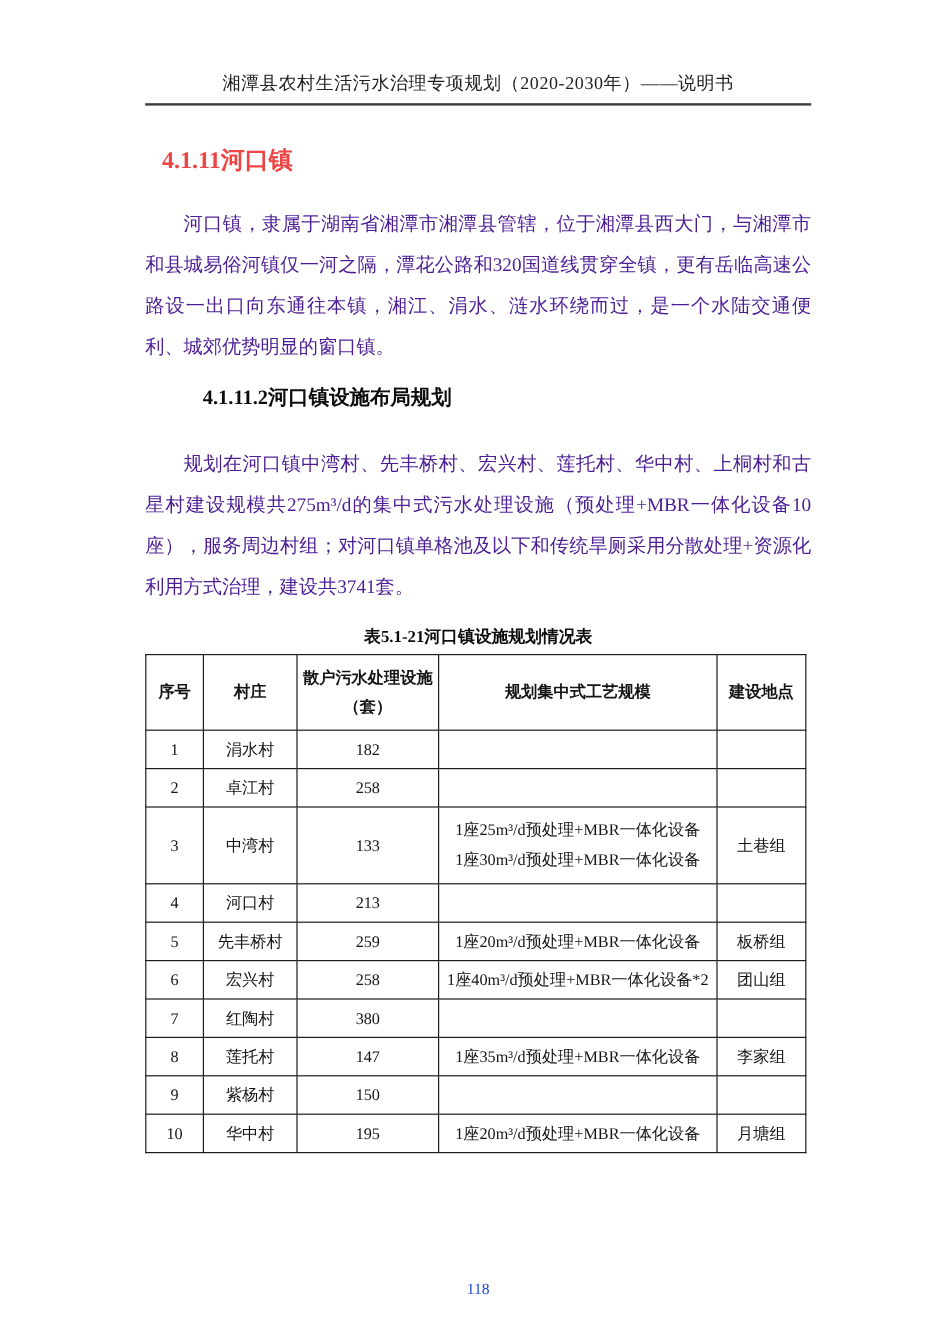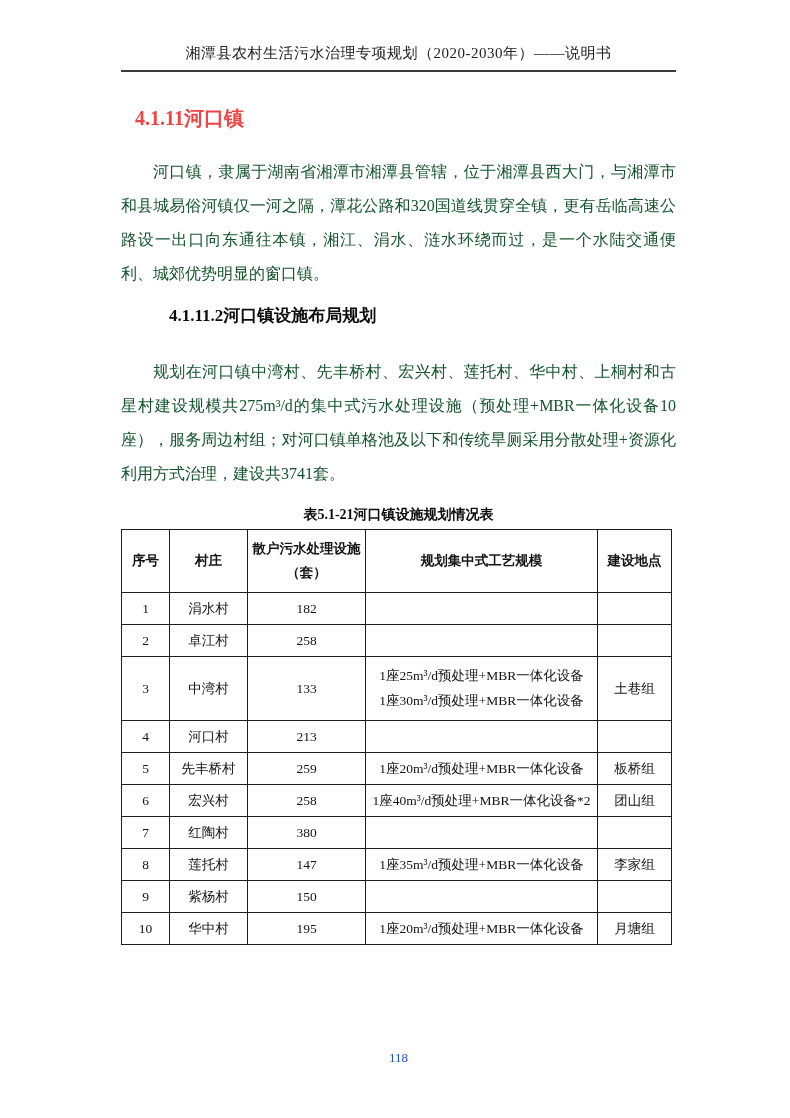--- a/index.html
+++ b/index.html
@@ -2,21 +2,21 @@
 <html lang="zh"><head>
 <meta charset="utf-8">
 <style>
   html,body{margin:0;padding:0;}
   body{
     width:790px;height:1118px;background:#ffffff;
     font-family:"Liberation Serif","DejaVu Serif",serif;
     color:#161616;overflow:hidden;
   }
   .page{position:relative;width:790px;height:1118px;background:#fff;}
-  .content{margin:0 114px 0 121px;width:555px;}
+  .content{margin:16px 114px 0 121px;width:555px;}
 
   
   .doc-header{
     padding-top:44px;padding-bottom:7px;
     border-bottom:2px solid #3c3c3c;
     text-align:center;
   }
   .doc-header .title{
     font-size:15px;letter-spacing:.5px;color:#222;white-space:nowrap;
   }
@@ -29,21 +29,21 @@
   .h2{
     margin-top:37px;margin-left:48px;
     font-size:17px;font-weight:bold;line-height:22px;color:#0c0c0c;
   }
   .h2.second{margin-top:14px;}
 
   
   .para{
     margin-top:24px;
     font-size:16px;line-height:34px;
-    text-align:justify;text-indent:2em;color:#14532d;
+    text-align:justify;text-indent:2em;color:#4c1d95;
   }
   .para.second{margin-top:28px;}
 
   
   .tbl-caption{
     margin-top:15px;margin-bottom:5px;
     text-align:center;font-size:14px;font-weight:bold;color:#0c0c0c;
   }
   table.data{
     border-collapse:collapse;width:550px;margin-left:0;

